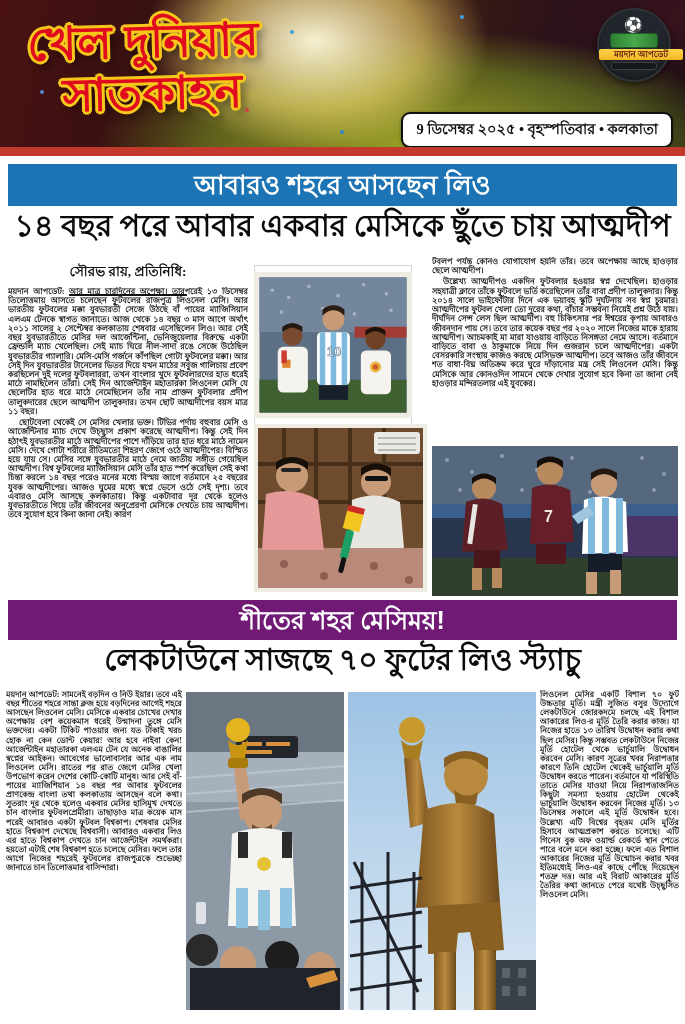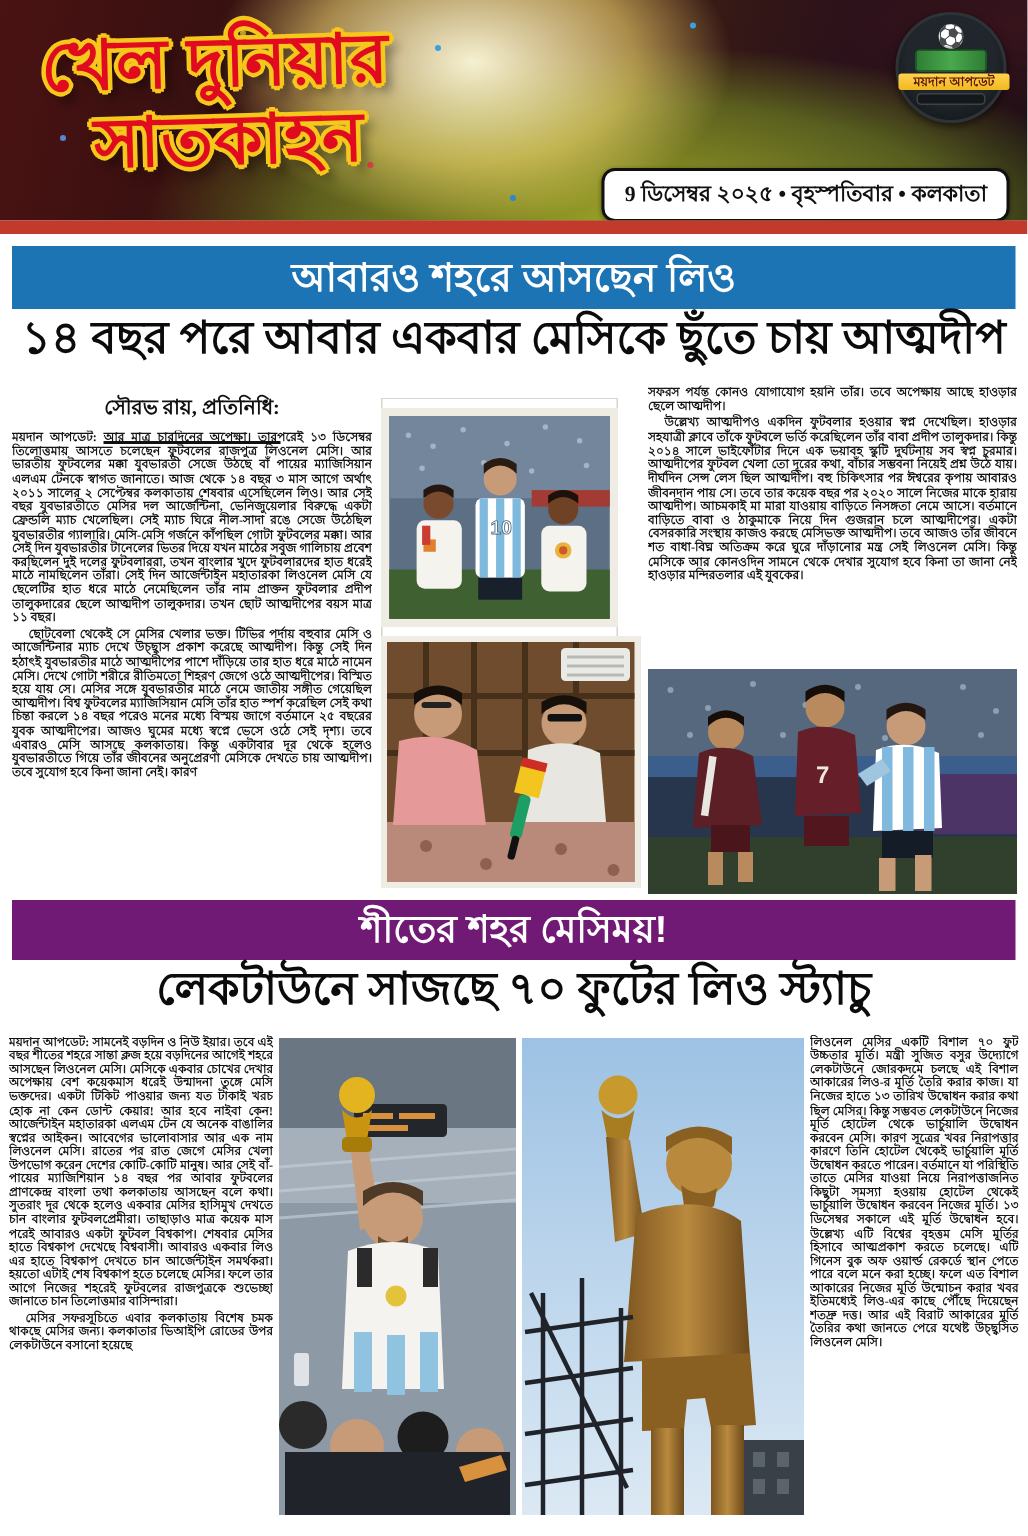--- a/index.html
+++ b/index.html
@@ -21,21 +21,21 @@
     font-size:46px;line-height:1.12;letter-spacing:1px;transform:rotate(-1.5deg);
     text-shadow:-2px -2px 0 #f7c81c,2px -2px 0 #f7c81c,-2px 2px 0 #f7c81c,2px 2px 0 #f7c81c,
       0 -3px 0 #f7c81c,0 3px 0 #f7c81c,-3px 0 0 #f7c81c,3px 0 0 #f7c81c,5px 6px 8px rgba(0,0,0,.55);}
   .mast-title .l2{display:block;padding-left:34px;}
   .logo-badge{right:14px;top:8px;width:70px;height:70px;border-radius:50%;
     background:radial-gradient(circle at 50% 42%,#20262b 55%,#0b0e10 100%);
     border:2px solid #2e3338;box-shadow:0 2px 6px rgba(0,0,0,.6);text-align:center;}
   .logo-ball{font-size:15px;line-height:16px;display:block;margin-top:7px;}
   .logo-field{width:46px;height:13px;margin:0 auto;border-radius:3px;
     background:linear-gradient(90deg,#2f7d33,#49a84d 50%,#2f7d33);border:1px solid #1d5c22;}
-  .logo-ribbon{width:74px;margin:1px auto 0;background:linear-gradient(#ffd34d,#f0b822);
+  .logo-ribbon{width:84px;margin:1px auto 0;background:linear-gradient(#ffd34d,#f0b822);
     border-radius:2px;color:#5a1408;font-weight:bold;font-size:8.5px;line-height:11px;
     font-family:"Liberation Sans",sans-serif;}
   .logo-tag{width:44px;height:6px;margin:2px auto 0;border-radius:3px;background:#15181b;
     border:1px solid #3c4247;}
   .date-pill{right:12px;top:112px;background:#fff;border:2px solid #101010;border-radius:9px;
     padding:4px 13px;font-weight:bold;font-size:14.5px;color:#101010;white-space:nowrap;
     box-shadow:0 1px 3px rgba(0,0,0,.4);}
   .red-strip{left:0;top:147px;width:685px;height:9px;background:#c23a2c;}
 
   
@@ -190,21 +190,21 @@
     <g transform="rotate(14 96 108)">
       <rect x="88" y="86" width="17" height="20" fill="#f2c51f"></rect>
       <rect x="88" y="82" width="17" height="6" fill="#cc2d24"></rect>
       <rect x="92" y="106" width="8" height="30" rx="3" fill="#1d9e64"></rect>
       <rect x="94" y="134" width="5" height="16" rx="2" fill="#111"></rect>
     </g>
   </svg>
 </div>
 
 <div class="abs copy a1-right">
-  <p>সফরস পর্যন্ত কোনও যোগাযোগ হয়নি তাঁর। তবে অপেক্ষায় আছে হাওড়ার ছেলে আত্মদীপ।</p>
+  <p>টবলপ পর্যন্ত কোনও যোগাযোগ হয়নি তাঁর। তবে অপেক্ষায় আছে হাওড়ার ছেলে আত্মদীপ।</p>
   <p class="ind">উল্লেখ্য আত্মদীপও একদিন ফুটবলার হওয়ার স্বপ্ন দেখেছিল। হাওড়ার সহযাত্রী ক্লাবে তাঁকে ফুটবলে ভর্তি করেছিলেন তাঁর বাবা প্রদীপ তালুকদার। কিন্তু ২০১৪ সালে ভাইফোঁটার দিনে এক ভয়াবহ স্কুটি দুর্ঘটনায় সব স্বপ্ন চুরমার। আত্মদীপের ফুটবল খেলা তো দূরের কথা, বাঁচার সম্ভবনা নিয়েই প্রশ্ন উঠে যায়। দীর্ঘদিন সেন্স লেস ছিল আত্মদীপ। বহু চিকিৎসার পর ঈশ্বরের কৃপায় আবারও জীবনদান পায় সে। তবে তার কয়েক বছর পর ২০২০ সালে নিজের মাকে হারায় আত্মদীপ। আচমকাই মা মারা যাওয়ায় বাড়িতে নিসঙ্গতা নেমে আসে। বর্তমানে বাড়িতে বাবা ও ঠাকুমাকে নিয়ে দিন গুজরান চলে আত্মদীপের। একটা বেসরকারি সংস্থায় কাজও করছে মেসিভক্ত আত্মদীপ। তবে আজও তাঁর জীবনে শত বাধা-বিঘ্ন অতিক্রম করে ঘুরে দাঁড়ানোর মন্ত্র সেই লিওনেল মেসি। কিন্তু মেসিকে আর কোনওদিন সামনে থেকে দেখার সুযোগ হবে কিনা তা জানা নেই হাওড়ার মন্দিরতলার এই যুবকের।</p>
 </div>
 
 <div class="abs photo ph3">
   <svg viewBox="0 0 246 150">
     <rect x="0" y="0" width="246" height="150" fill="#27364c"></rect>
     <rect x="0" y="0" width="246" height="58" fill="#55687e"></rect>
     <g fill="#c8d4de" opacity="0.5">
       <circle cx="15" cy="14" r="2"></circle>
         <circle cx="40" cy="26" r="2"></circle>
@@ -256,21 +256,20 @@
         <rect x="178" y="124" width="11" height="24" fill="#c79b77"></rect>
     </g>
   </svg>
 </div>
 
 <div class="abs kicker kicker2">শীতের শহর মেসিময়!</div>
 <div class="abs headline headline2">লেকটাউনে সাজছে ৭০ ফুটের লিও স্ট্যাচু</div>
 
 <div class="abs copy a2-left">
   <p>ময়দান আপডেট: সামনেই বড়দিন ও নিউ ইয়ার। তবে এই বছর শীতের শহরে সান্তা ক্লজ হয়ে বড়দিনের আগেই শহরে আসছেন লিওনেল মেসি। মেসিকে একবার চোখের দেখার অপেক্ষায় বেশ কয়েকমাস ধরেই উন্মাদনা তুঙ্গে মেসি ভক্তদের। একটা টিকিট পাওয়ার জন্য যত টাকাই খরচ হোক না কেন ডোন্ট কেয়ার! আর হবে নাইবা কেন! আর্জেন্টাইন মহাতারকা এলএম টেন যে অনেক বাঙালির স্বপ্নের আইকন। আবেগের ভালোবাসার আর এক নাম লিওনেল মেসি। রাতের পর রাত জেগে মেসির খেলা উপভোগ করেন দেশের কোটি-কোটি মানুষ। আর সেই বাঁ-পায়ের ম্যাজিশিয়ান ১৪ বছর পর আবার ফুটবলের প্রাণকেন্দ্র বাংলা তথা কলকাতায় আসছেন বলে কথা। সুতরাং দূর থেকে হলেও একবার মেসির হাসিমুখ দেখতে চান বাংলার ফুটবলপ্রেমীরা। তাছাড়াও মাত্র কয়েক মাস পরেই আবারও একটা ফুটবল বিশ্বকাপ। শেষবার মেসির হাতে বিশ্বকাপ দেখেছে বিশ্ববাসী। আবারও একবার লিও এর হাতে বিশ্বকাপ দেখতে চান আর্জেন্টাইন সমর্থকরা। হয়তো এটাই শেষ বিশ্বকাপ হতে চলেছে মেসির। ফলে তার আগে নিজের শহরেই ফুটবলের রাজপুত্রকে শুভেচ্ছা জানাতে চান তিলোত্তমার বাসিন্দারা।</p>
-  <p class="ind">মেসির সফরসূচিতে এবার কলকাতায় বিশেষ চমক থাকছে মেসির জন্য। কলকাতার ভিআইপি রোডের উপর লেকটাউনে বসানো হয়েছে</p>
 </div>
 
 <div class="abs photo ph4">
   <svg viewBox="0 0 158 318">
     <rect x="0" y="0" width="158" height="318" fill="#8e99a6"></rect>
     <rect x="0" y="0" width="158" height="60" fill="#6b7683"></rect>
     <rect x="0" y="60" width="158" height="50" fill="#a6b0bb"></rect>
     <rect x="50" y="44" width="62" height="22" rx="3" fill="#23262b"></rect>
     <g fill="#d8913c">
         <rect x="56" y="50" width="20" height="4"></rect>

